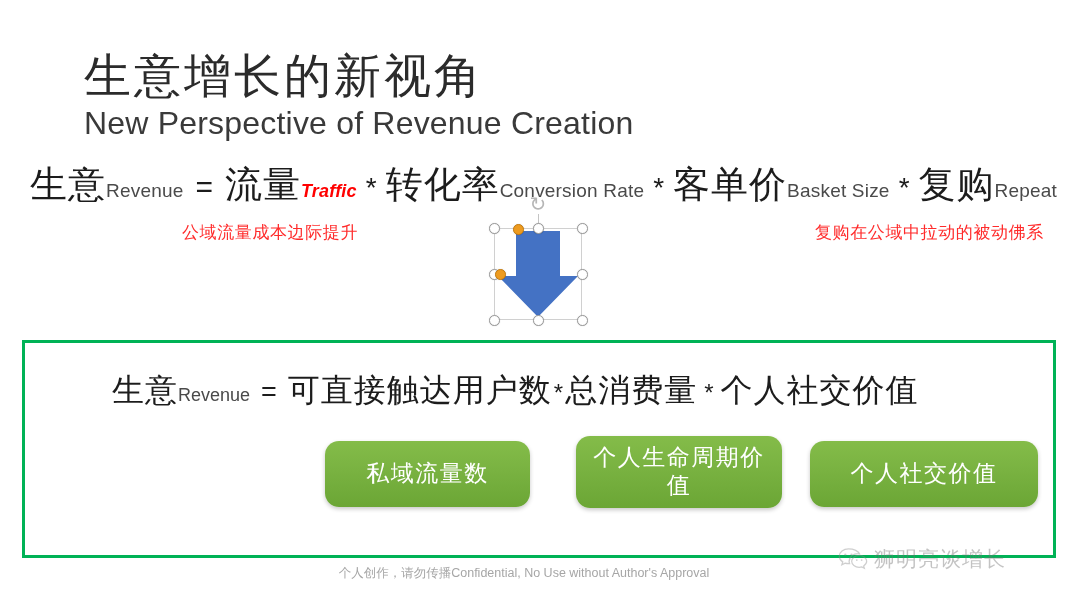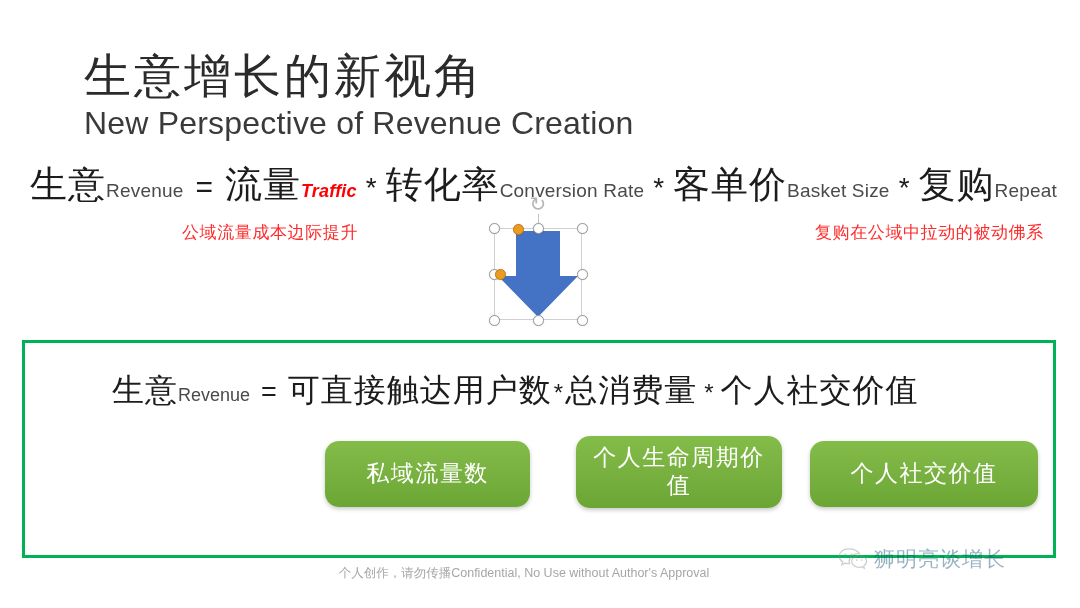--- a/index.html
+++ b/index.html
@@ -217,21 +217,21 @@
     left: 838px; top: 545px;
     display: flex;
     align-items: center;
     gap: 6px;
     opacity: 0.42;
   }
   #wechat-icon { width: 30px; height: 25px; }
   #watermark-text {
     font-size: 21px;
     font-weight: 400;
-    color: #0c4a6e;
+    color: #737373;
     letter-spacing: 1px;
     white-space: nowrap;
   }
 </style>
 </head>
 <body>
 
 <div id="slide">
 
   <div id="title-block">

